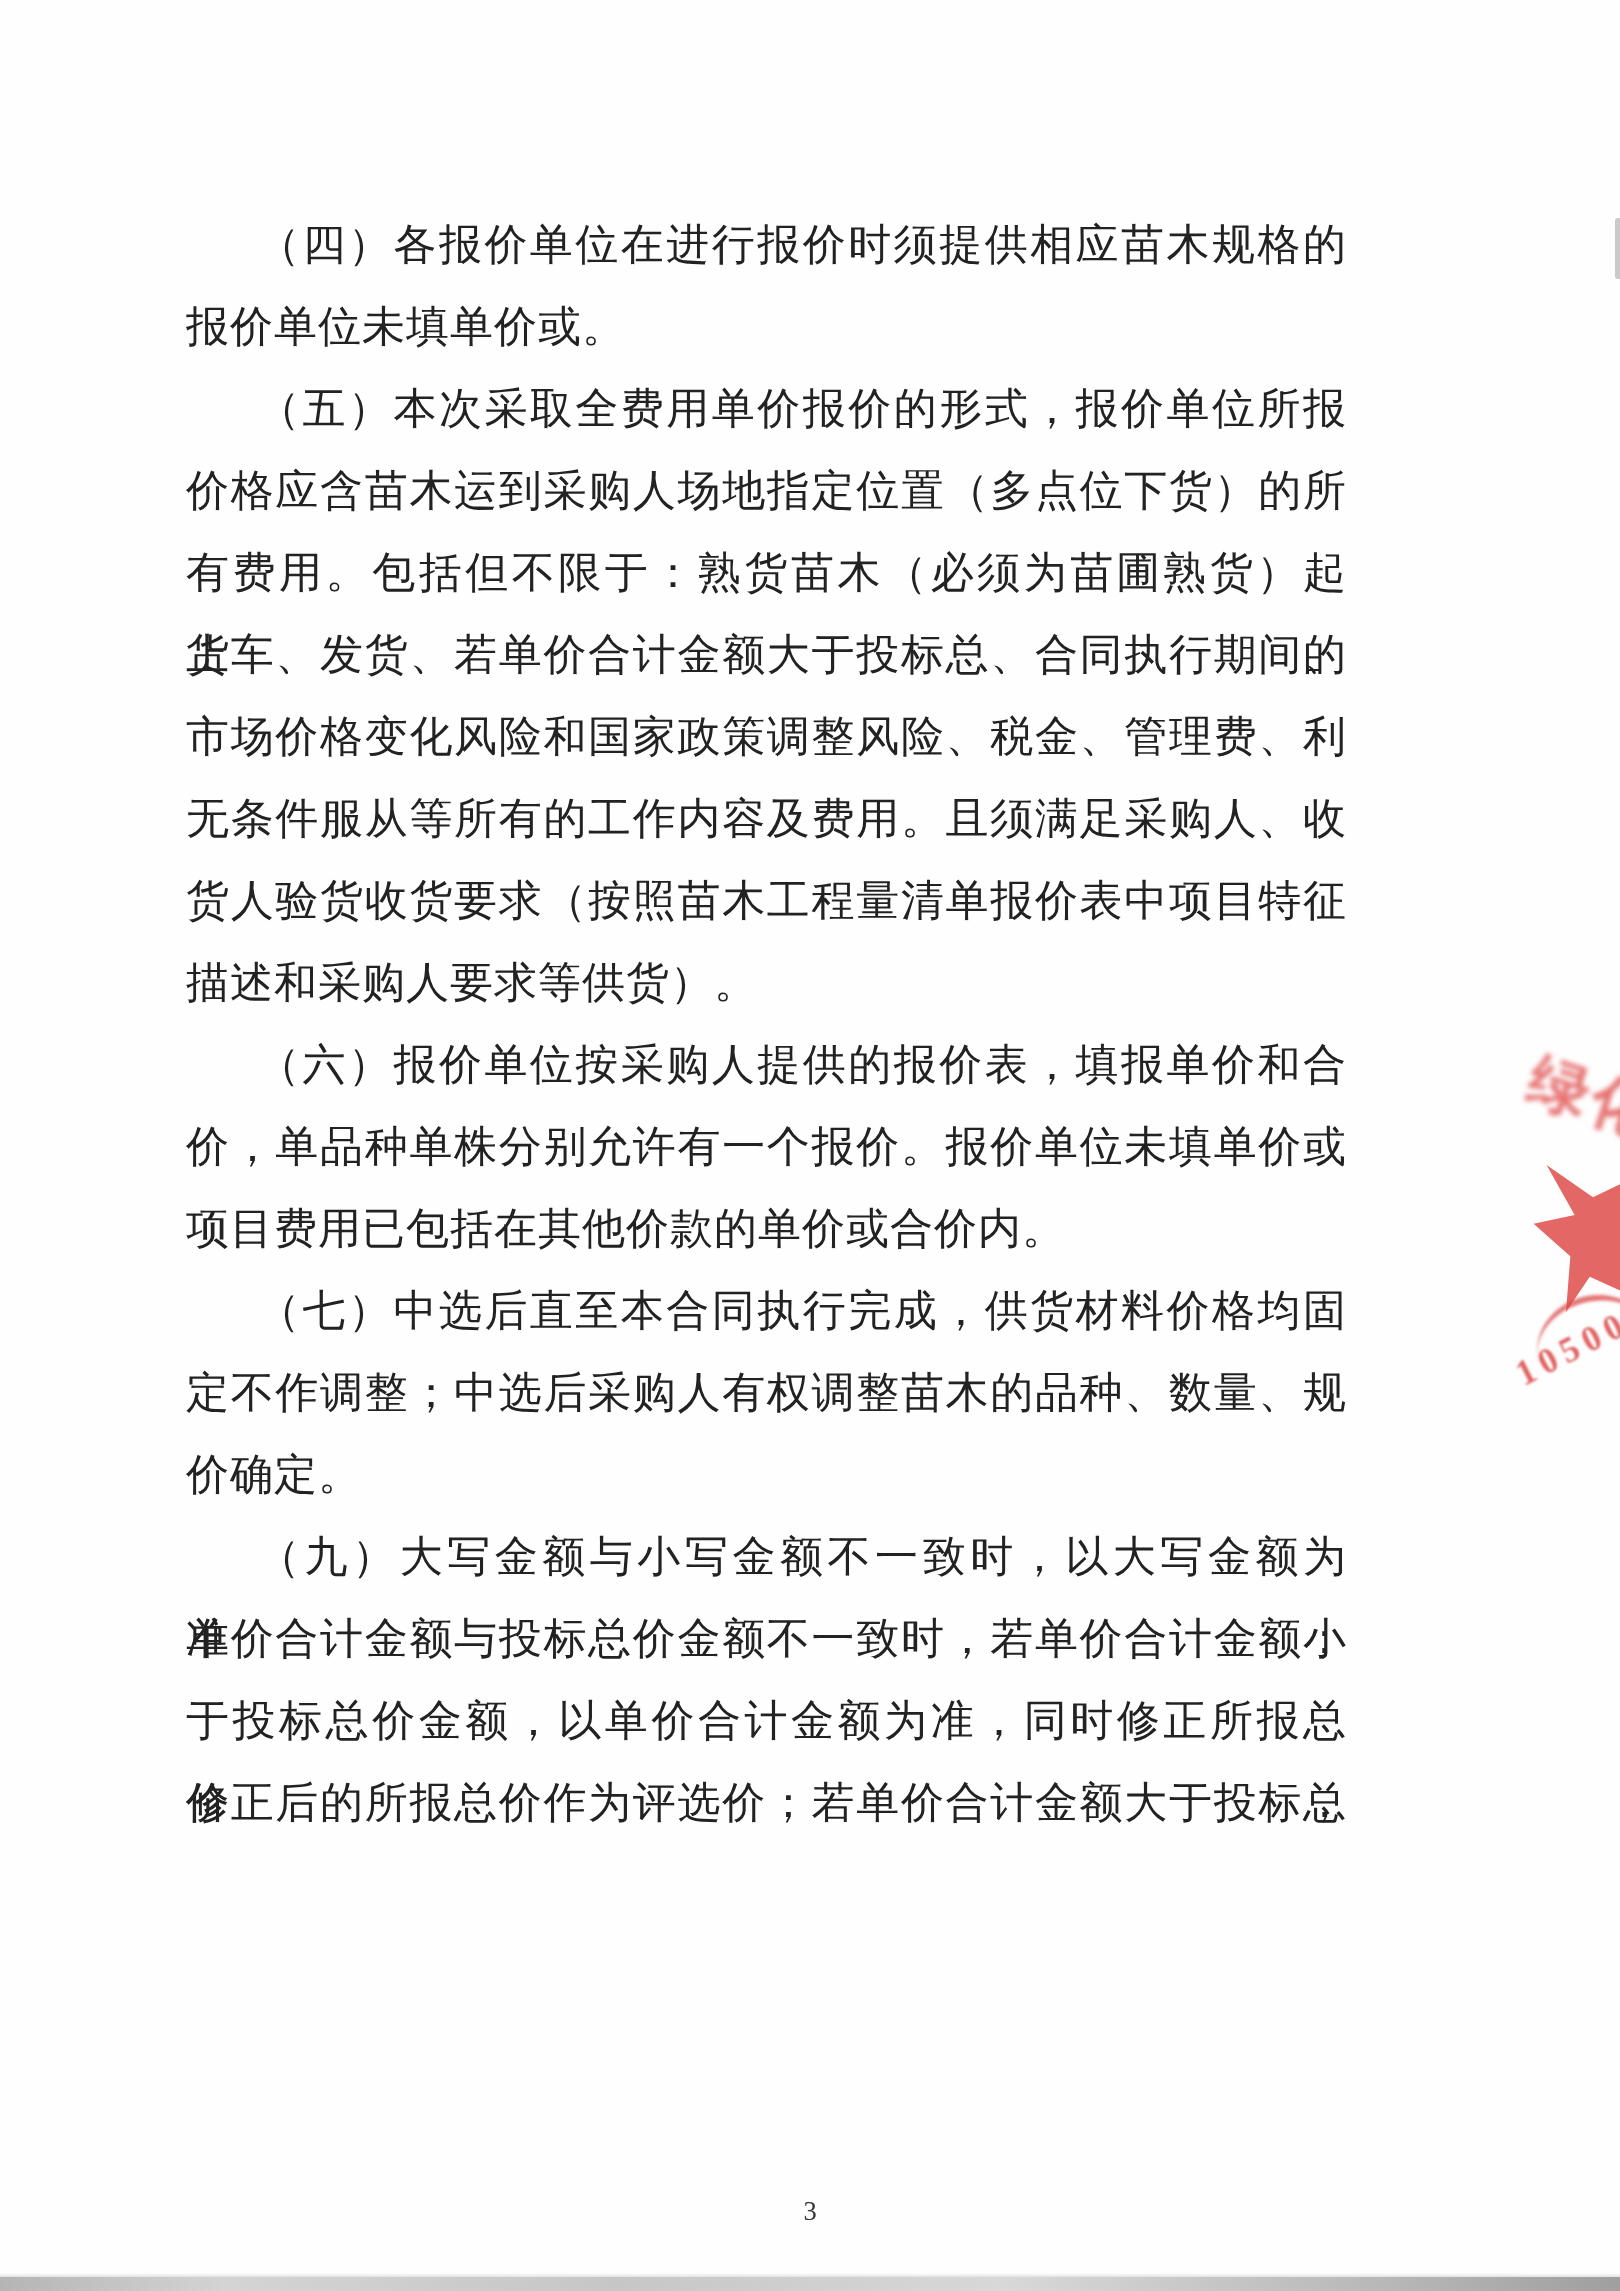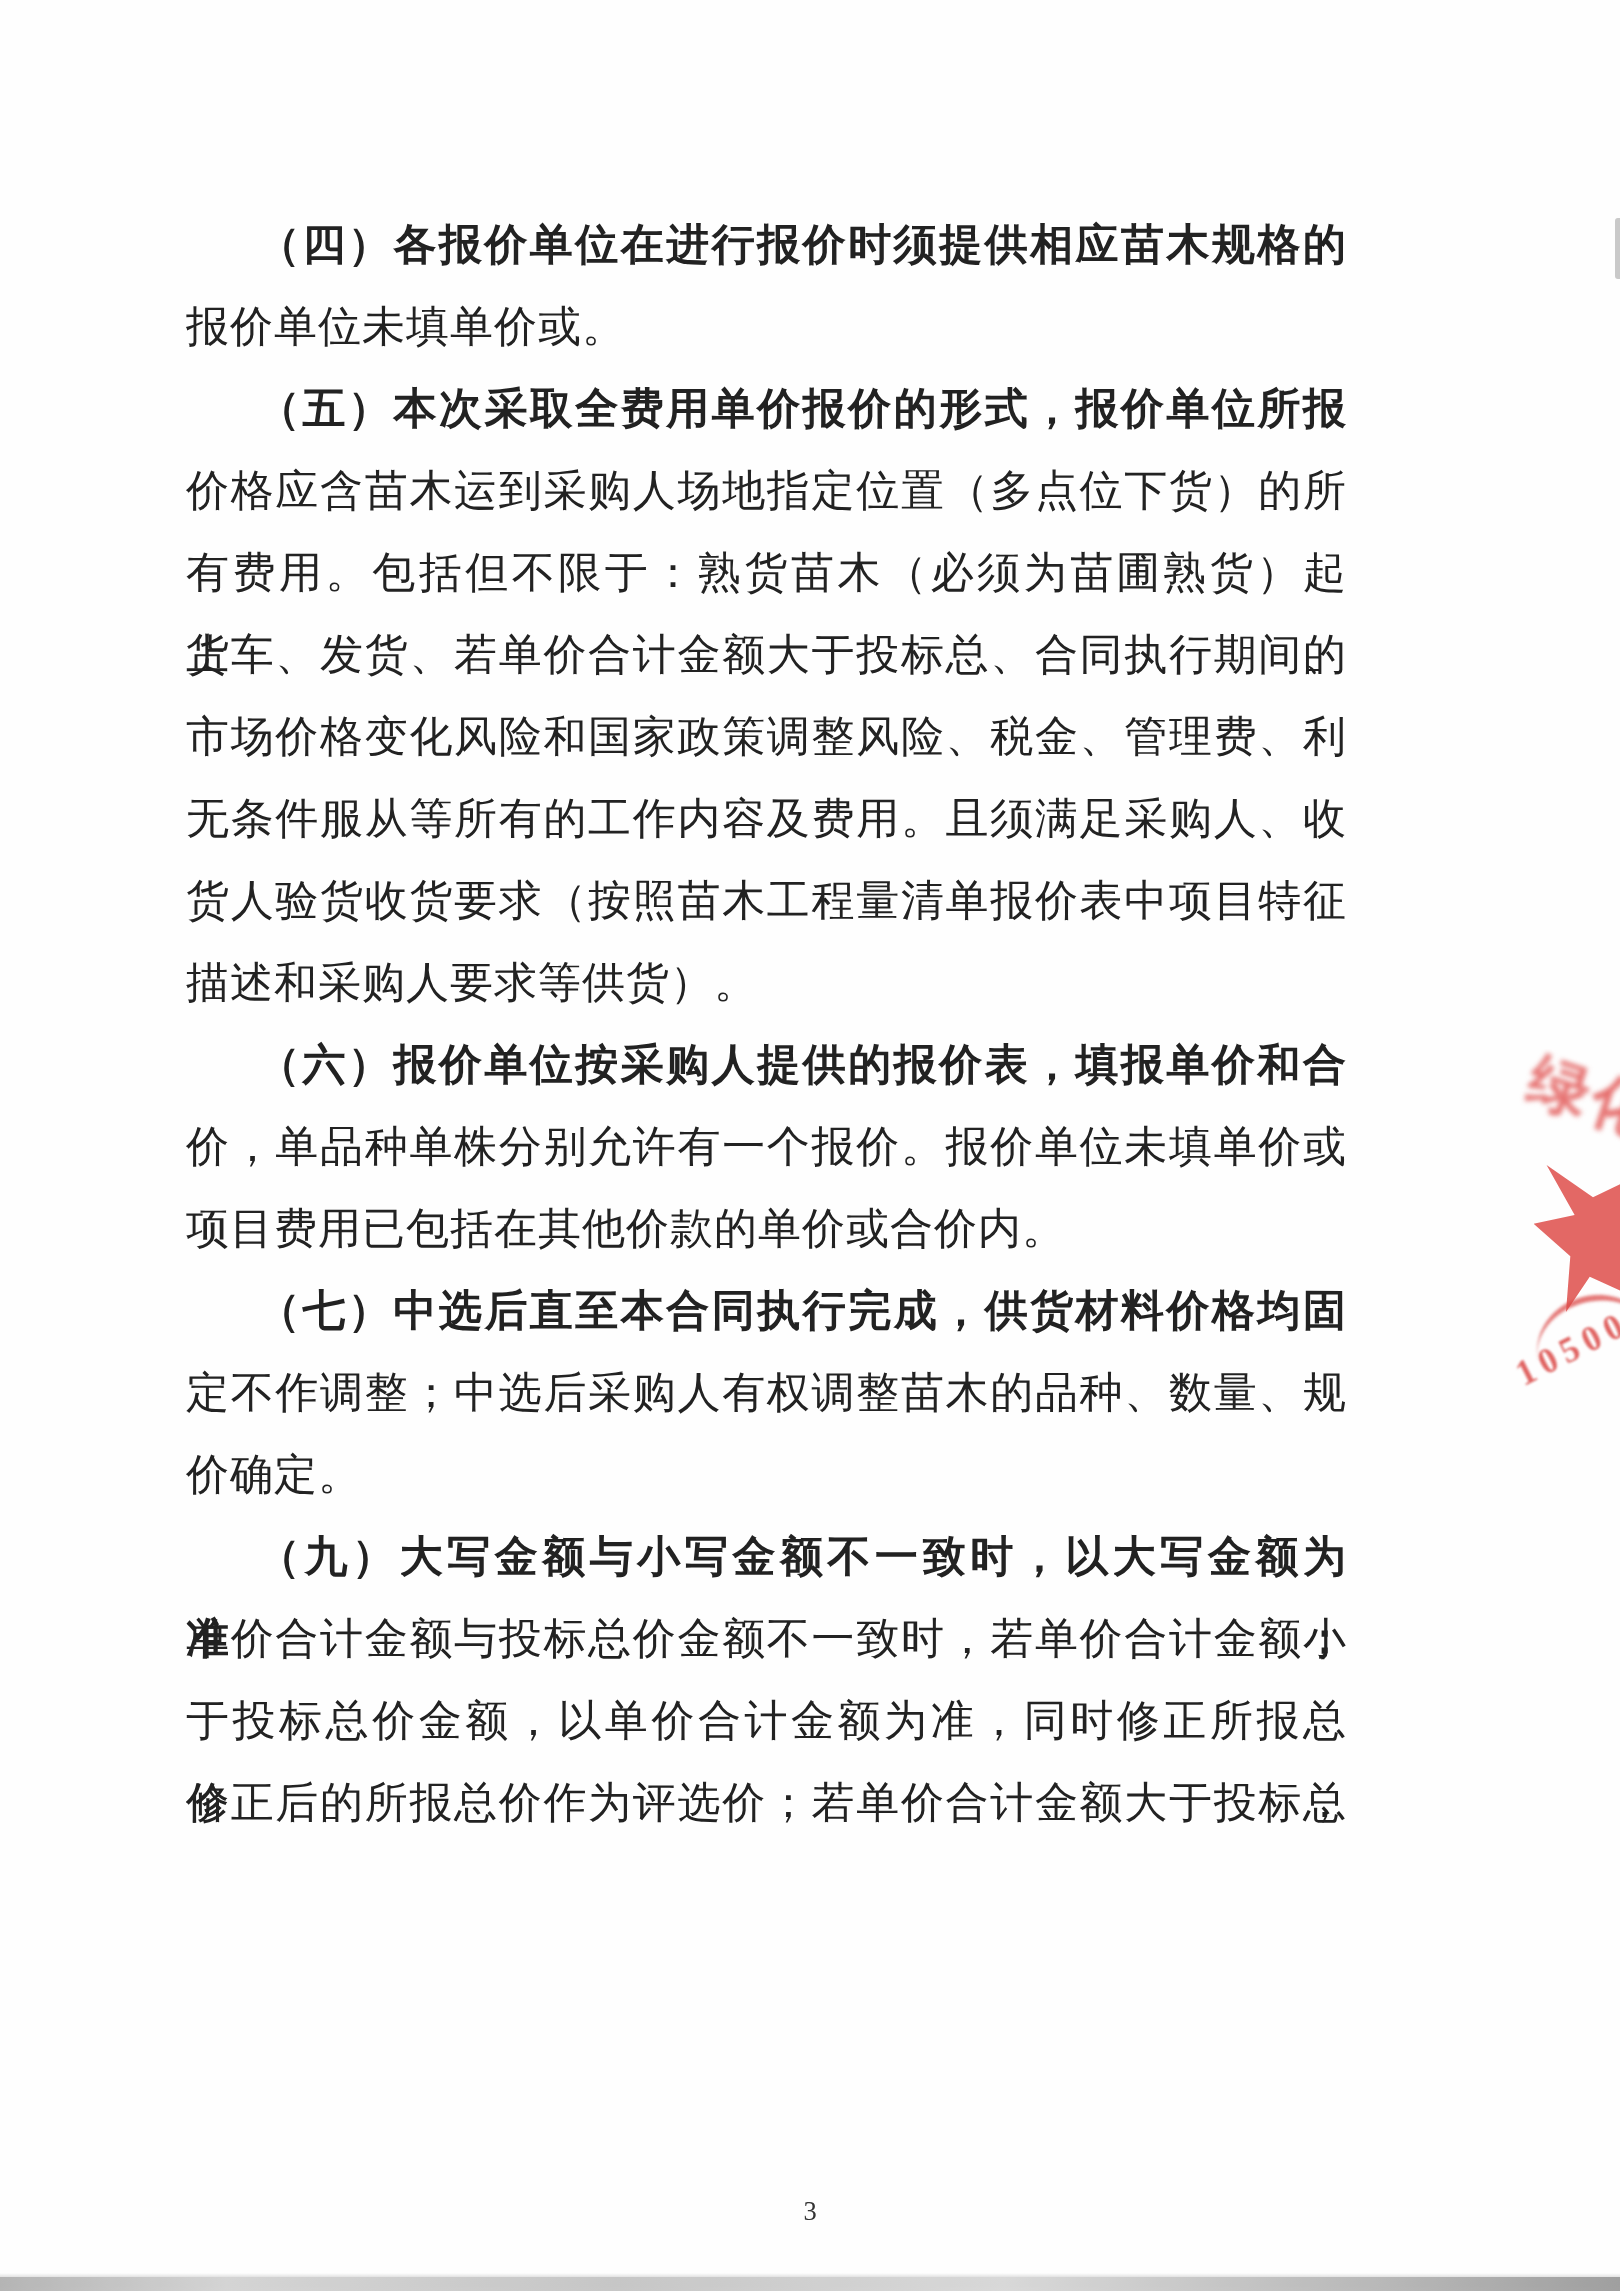--- a/index.html
+++ b/index.html
@@ -19,21 +19,21 @@
   .line {
     height: 82px;
     line-height: 82px;
     font-size: 43px;
     letter-spacing: 1px;
     text-align: justify;
     text-align-last: justify;
     white-space: normal;
     overflow: visible;
   }
-  .line.first { text-indent: 71px; font-weight: bold; }
+  .line.first { text-indent: 71px; }
   .line.short { text-align-last: left; }
   .page-number {
     position: absolute;
     left: 0; right: 0;
     top: 2196px;
     text-align: center;
     font-size: 26.5px;
     color: #333;
   }
   

